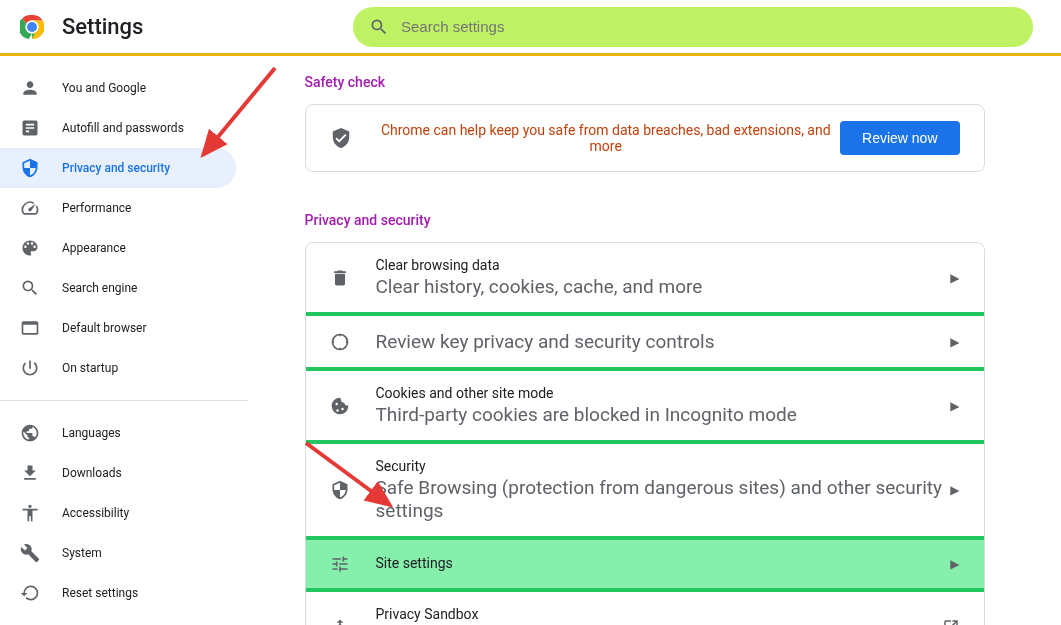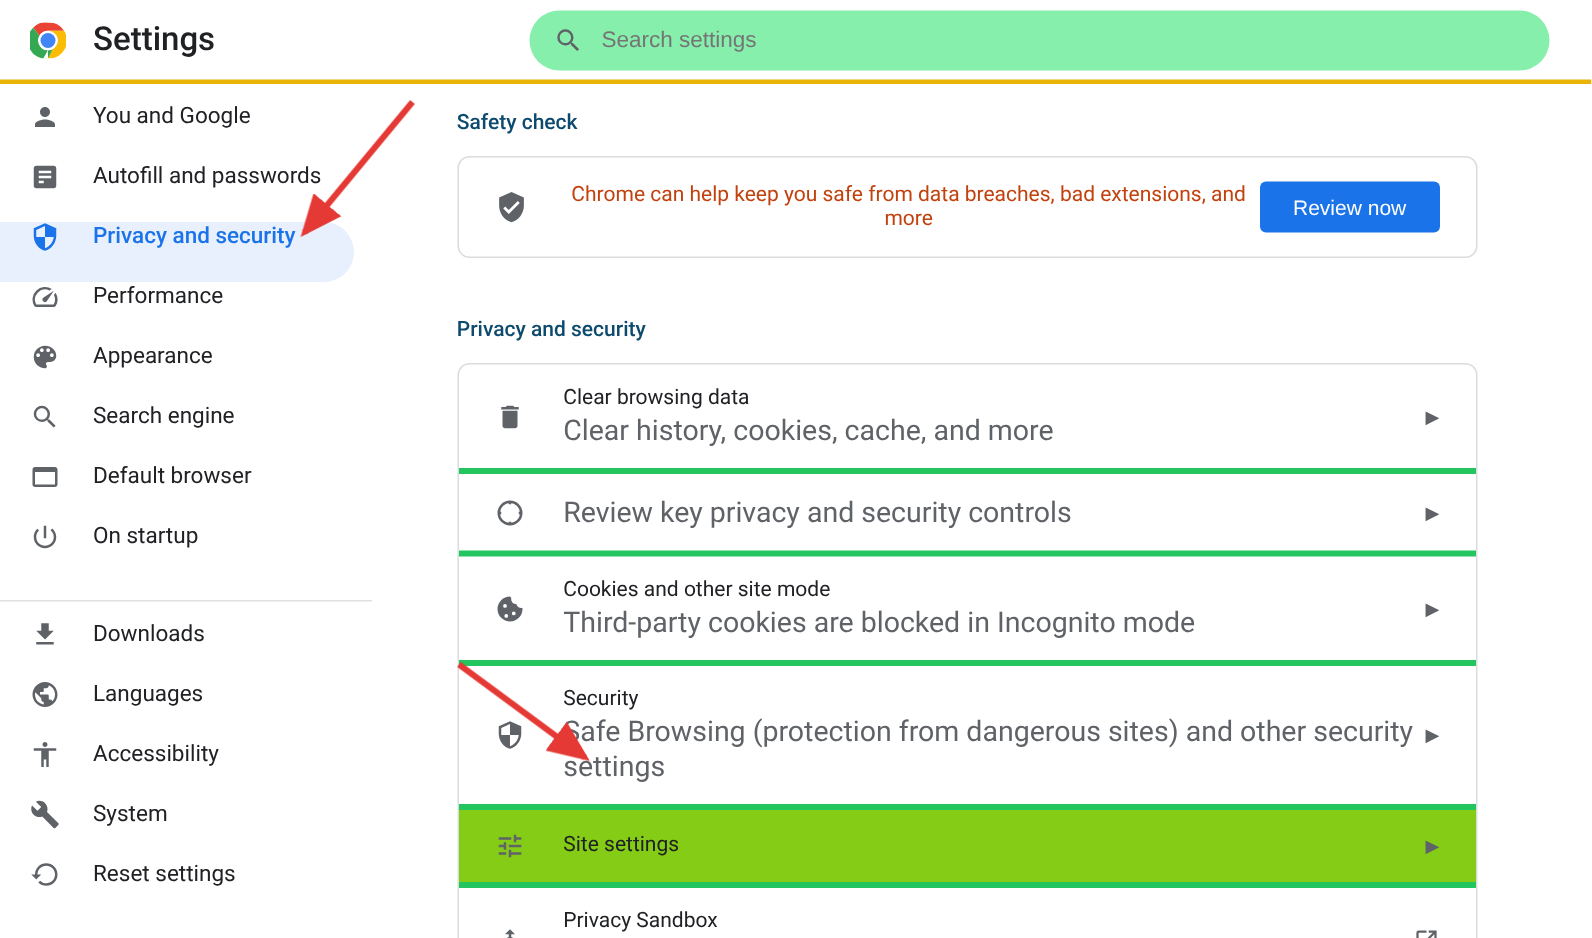--- a/index.html
+++ b/index.html
@@ -3,54 +3,54 @@
 <meta charset="utf-8">
 <style>
 * { box-sizing: border-box; margin: 0; padding: 0; }
 body { font-family: "Google Sans", Roboto, Arial, sans-serif; background: #fff; color: #202124; width: 1061px; height: 625px; overflow: hidden; position: relative; }
 
 
 .header { display: flex; align-items: center; height: 56px; padding: 0 20px; border-bottom: 3px solid #eab308; }
 .logo { width: 24px; height: 24px; margin-right: 18px; }
 .header-title { font-size: 22px; font-weight: 500; color: #202124; }
 .search-wrap { margin-left: auto; margin-right: 8px; width: 680px; }
-.search-box { display: flex; align-items: center; background: #86efac; border-radius: 22px; height: 40px; padding: 0 16px; }
+.search-box { display: flex; align-items: center; background: #bef264; border-radius: 22px; height: 40px; padding: 0 16px; }
 .search-box input { border: none; background: transparent; outline: none; font-size: 15px; width: 100%; margin-left: 12px; color: #5f6368; }
 
 
 .layout { display: flex; height: calc(100% - 56px); }
 .sidebar { width: 248px; padding-top: 12px; overflow-y: auto; position: relative; }
 .sidebar::-webkit-scrollbar { width: 12px; }
 .sidebar::-webkit-scrollbar-thumb { background: #bdbdbd; border-radius: 6px; }
 .sidebar::-webkit-scrollbar-track { background: #f1f1f1; }
 
-.nav-item { display: flex; align-items: flex-start; height: 40px; padding: 0 20px; font-size: 15px; color: #202124; border-radius: 0 20px 20px 0; cursor: pointer; margin-right: 12px; }
+.nav-item { display: flex; align-items: center; height: 40px; padding: 0 20px; font-size: 12px; color: #202124; border-radius: 0 20px 20px 0; cursor: pointer; margin-right: 12px; }
 .nav-item.selected { background: #e8f0fe; color: #1a73e8; font-weight: 500; }
 .nav-item .icon { width: 20px; height: 20px; margin-right: 22px; display: flex; align-items: center; justify-content: center; color: #5f6368; }
 .nav-item.selected .icon { color: #1a73e8; }
 .nav-divider { border: none; border-top: 1px solid #e0e0e0; margin: 12px 0; }
 
 
 .content { flex: 1; overflow-y: auto; padding: 16px 20px 20px 0; }
 .content-inner { max-width: 680px; margin-left: auto; margin-right: auto; padding-left: 0; }
 
-.section-header { font-size: 14px; color: #0c4a6e; font-weight: 500; margin-bottom: 14px; margin-top: 2px; }
+.section-header { font-size: 14px; color: #a21caf; font-weight: 500; margin-bottom: 14px; margin-top: 2px; }
 
 .card { border: 1px solid #dadce0; border-radius: 8px; overflow: hidden; background: #fff; }
 
 .safety-row { display: flex; align-items: center; padding: 16px 24px; }
 .safety-row .icon { margin-right: 20px; color: #5f6368; }
 .safety-text { font-size: 14px; color: #c2410c; flex: 1; text-align: center; }
 .btn-primary { background: #1a73e8; color: #fff; border: none; border-radius: 4px; padding: 9px 22px; font-size: 14px; font-weight: 500; cursor: pointer; }
 
 .section-gap { height: 38px; }
 
 .list-row { display: flex; align-items: center; padding: 14px 24px; border-bottom: 4px solid #22c55e; cursor: pointer; }
 .list-row:last-child { border-bottom: none; }
-.list-row.hover { background: #84cc16; }
+.list-row.hover { background: #86efac; }
 .list-row .row-icon { width: 20px; margin-right: 26px; color: #5f6368; display: flex; align-items: center; justify-content: center; }
 .list-row .row-text { flex: 1; }
 .list-row .row-title { font-size: 14px; color: #202124; margin-bottom: 2px; }
 .list-row .row-sub { font-size: 19px; color: #5f6368; }
 .list-row .row-arrow { color: #5f6368; font-size: 12px; }
 
 
 .arrow-svg { position: absolute; pointer-events: none; z-index: 10; }
 
 svg { display: block; }
@@ -149,32 +149,32 @@
           </svg>
         </span>
       <span>On startup</span>
     </div>
 
     <hr class="nav-divider">
 
     <div class="nav-item">
       <span class="icon">
           <svg width="20" height="20" viewBox="0 0 24 24" fill="currentColor">
+            <path d="M12 2C6.48 2 2 6.48 2 12s4.48 10 10 10 10-4.48 10-10S17.52 2 12 2zm-1 17.93c-3.95-.49-7-3.85-7-7.93 0-.62.08-1.21.21-1.79L9 15v1c0 1.1.9 2 2 2v1.93zm6.9-2.54c-.26-.81-1-1.39-1.9-1.39h-1v-3c0-.55-.45-1-1-1H8v-2h2c.55 0 1-.45 1-1V7h2c1.1 0 2-.9 2-2v-.41c2.93 1.19 5 4.06 5 7.41 0 2.08-.8 3.97-2.1 5.39z"></path>
+          </svg>
+        </span>
+      <span>Languages</span>
+    </div>
+    <div class="nav-item">
+      <span class="icon">
+          <svg width="20" height="20" viewBox="0 0 24 24" fill="currentColor">
             <path d="M19 9h-4V3H9v6H5l7 7 7-7zM5 18v2h14v-2H5z"></path>
           </svg>
         </span>
       <span>Downloads</span>
-    </div>
-    <div class="nav-item">
-      <span class="icon">
-          <svg width="20" height="20" viewBox="0 0 24 24" fill="currentColor">
-            <path d="M12 2C6.48 2 2 6.48 2 12s4.48 10 10 10 10-4.48 10-10S17.52 2 12 2zm-1 17.93c-3.95-.49-7-3.85-7-7.93 0-.62.08-1.21.21-1.79L9 15v1c0 1.1.9 2 2 2v1.93zm6.9-2.54c-.26-.81-1-1.39-1.9-1.39h-1v-3c0-.55-.45-1-1-1H8v-2h2c.55 0 1-.45 1-1V7h2c1.1 0 2-.9 2-2v-.41c2.93 1.19 5 4.06 5 7.41 0 2.08-.8 3.97-2.1 5.39z"></path>
-          </svg>
-        </span>
-      <span>Languages</span>
     </div>
     <div class="nav-item">
       <span class="icon">
           <svg width="20" height="20" viewBox="0 0 24 24" fill="currentColor">
             <path d="M12 2c1.1 0 2 .9 2 2s-.9 2-2 2-2-.9-2-2 .9-2 2-2zm9 7h-6v13h-2v-6h-2v6H9V9H3V7h18v2z"></path>
           </svg>
         </span>
       <span>Accessibility</span>
     </div>
     <div class="nav-item">

